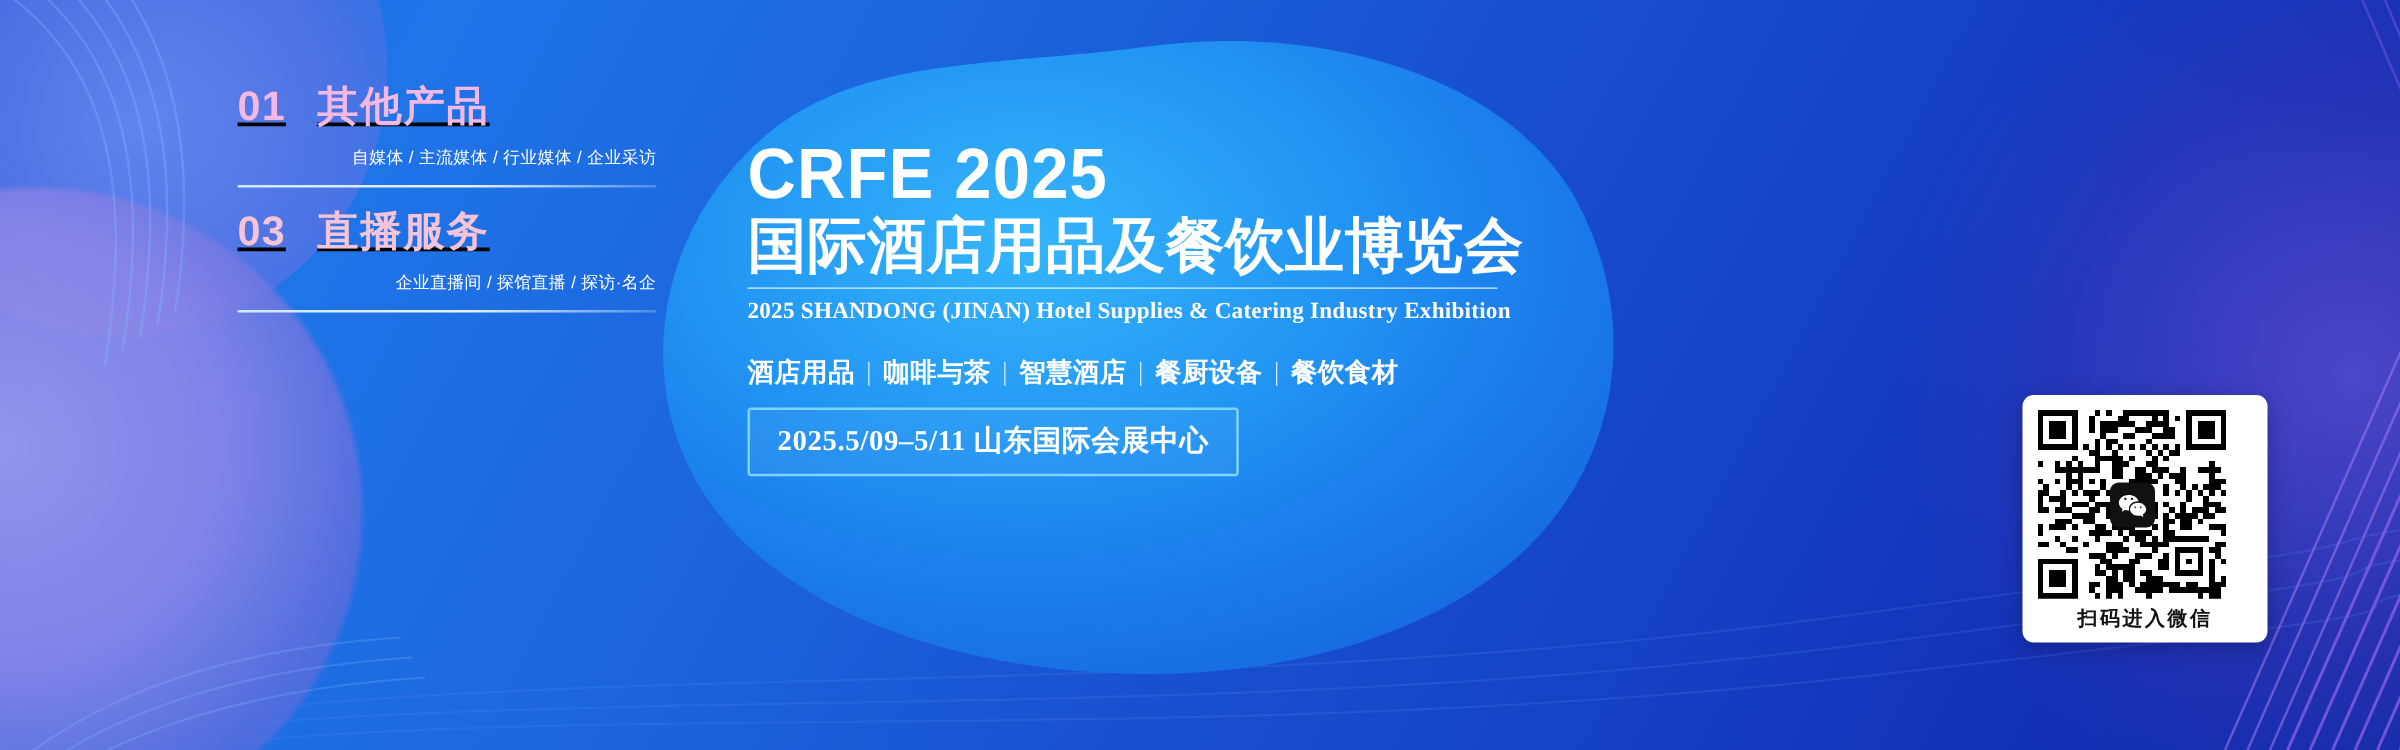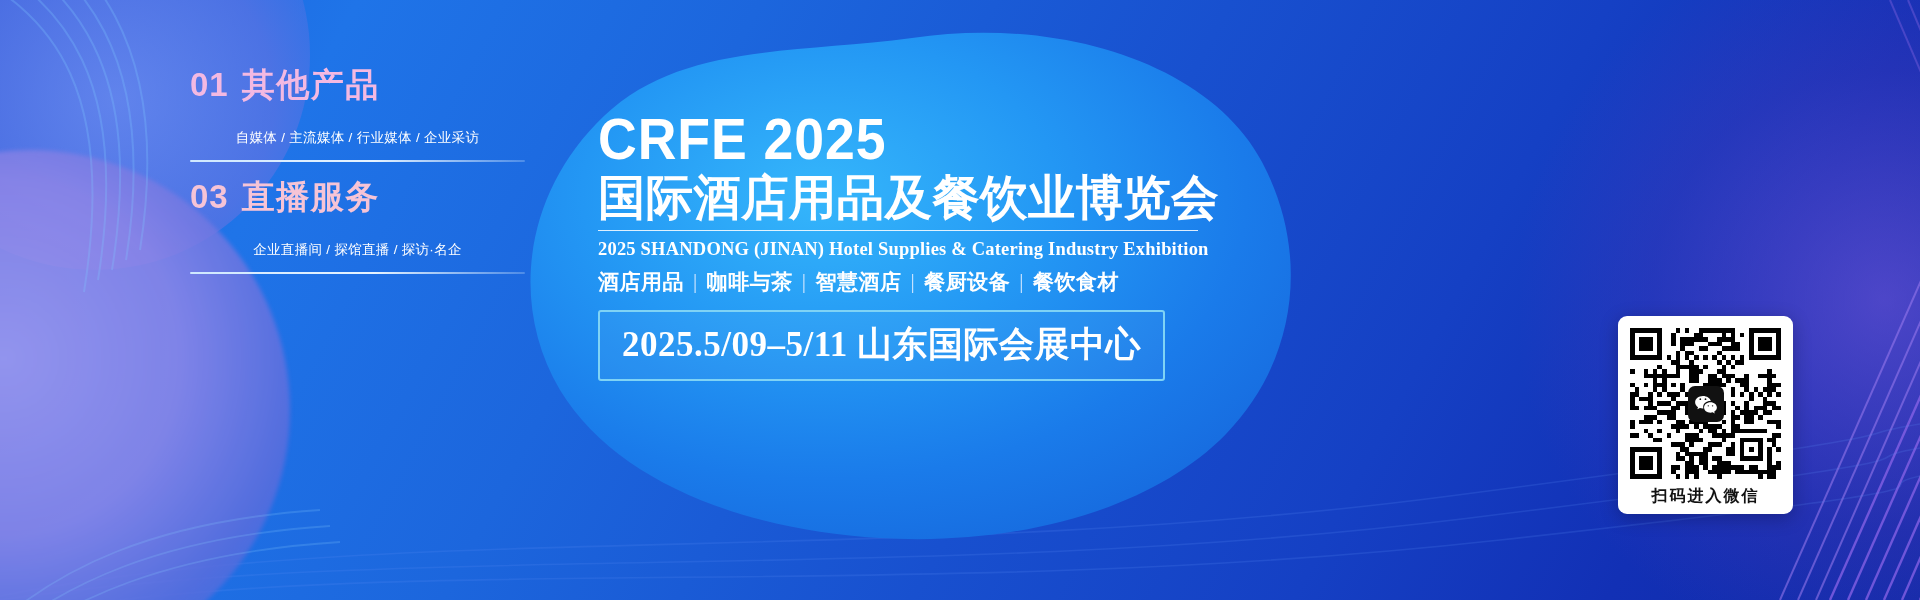--- a/index.html
+++ b/index.html
@@ -66,35 +66,36 @@
   .bottom-lines { position:absolute; left:0; bottom:0; width:1920px; height:200px; opacity:.35; }
 
   
   .list {
     position:absolute;
     left:190px; top:68px;
     width:335px;
   }
   .list-item { position:relative; padding-bottom:4px; }
   .li-head {
-    display:flex; align-items:baseline; gap:13px;
+    display:flex; align-items:baseline; gap:25px;
     white-space:nowrap;
+    text-decoration:underline;
   }
   .li-num {
     font-size:33px; font-weight:700; letter-spacing:1px;
     line-height:1;
   }
   .li-title {
     font-size:33px; font-weight:700; letter-spacing:1.5px;
     line-height:1;
   }
   .li-sub {
-    margin-top:28px;
+    margin-top:16px;
     font-size:13.5px; font-weight:500; color:#ffffff;
-    letter-spacing:.3px; text-align:center; white-space:nowrap;
+    letter-spacing:.3px; text-align:right; white-space:nowrap;
   }
   .li-rule {
     margin-top:13px; margin-bottom:14px;
     height:2px; width:100%;
     background:linear-gradient(90deg,#cfe8ff 0%, #e6f3ff 55%, rgba(220,240,255,.25) 100%);
     border-radius:2px;
   }
 
   
   .center {
@@ -124,44 +125,44 @@
   }
   .t-en {
     margin-top:5px;
     font-family:"Liberation Serif","DejaVu Serif", serif;
     font-size:18.5px; font-weight:700; color:#ffffff;
     letter-spacing:.2px; white-space:nowrap;
     border-top:1.5px solid rgba(255,255,255,.85);
     padding-top:8px;
   }
   .t-cats {
-    margin-top:8px;
+    margin-top:24px;
     font-family:"Liberation Serif","DejaVu Serif", serif;
     font-size:21px; font-weight:700; color:#fff;
     letter-spacing:.5px; white-space:nowrap;
     display:flex; align-items:center;
   }
   .cat-sep { color:#cfe6ff; font-weight:400; margin:0 9px; }
   .t-date {
     margin-top:14px;
     display:inline-flex; align-items:center; justify-content:center;
     border:2px solid #7fd3f5;
     border-radius:3px;
     padding:9px 22px 11px 22px;
     font-family:"Liberation Serif","DejaVu Serif", serif;
-    font-size:35px; font-weight:700; color:#fff;
+    font-size:23px; font-weight:700; color:#fff;
     letter-spacing:.5px; white-space:nowrap;
     background:rgba(255,255,255,.045);
   }
 
   
   .qr-card {
     position:absolute;
     left:1618px; top:316px;
-    width:175px;
+    width:196px;
     background:#fff;
     border-radius:9px;
     padding:12px 12px 6px 12px;
     box-shadow:0 4px 18px rgba(0,0,20,.28);
   }
   .qr-canvas { width:151px; height:151px; display:block; position:relative; }
   .qr-wechat {
     position:absolute; left:50%; top:50%;
     transform:translate(-50%,-50%);
     width:36px; height:36px;

